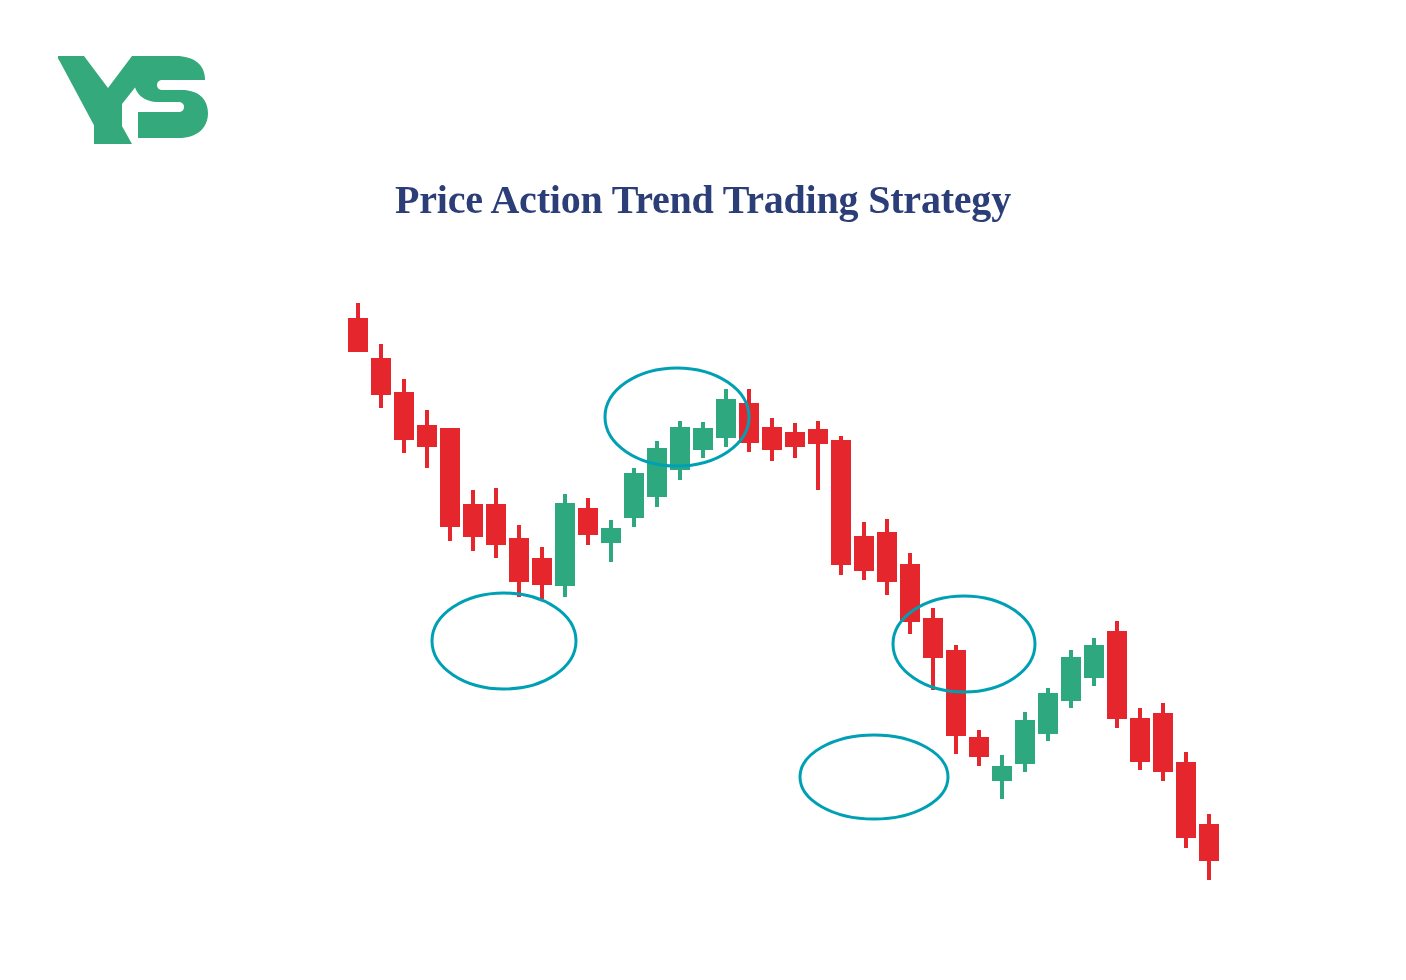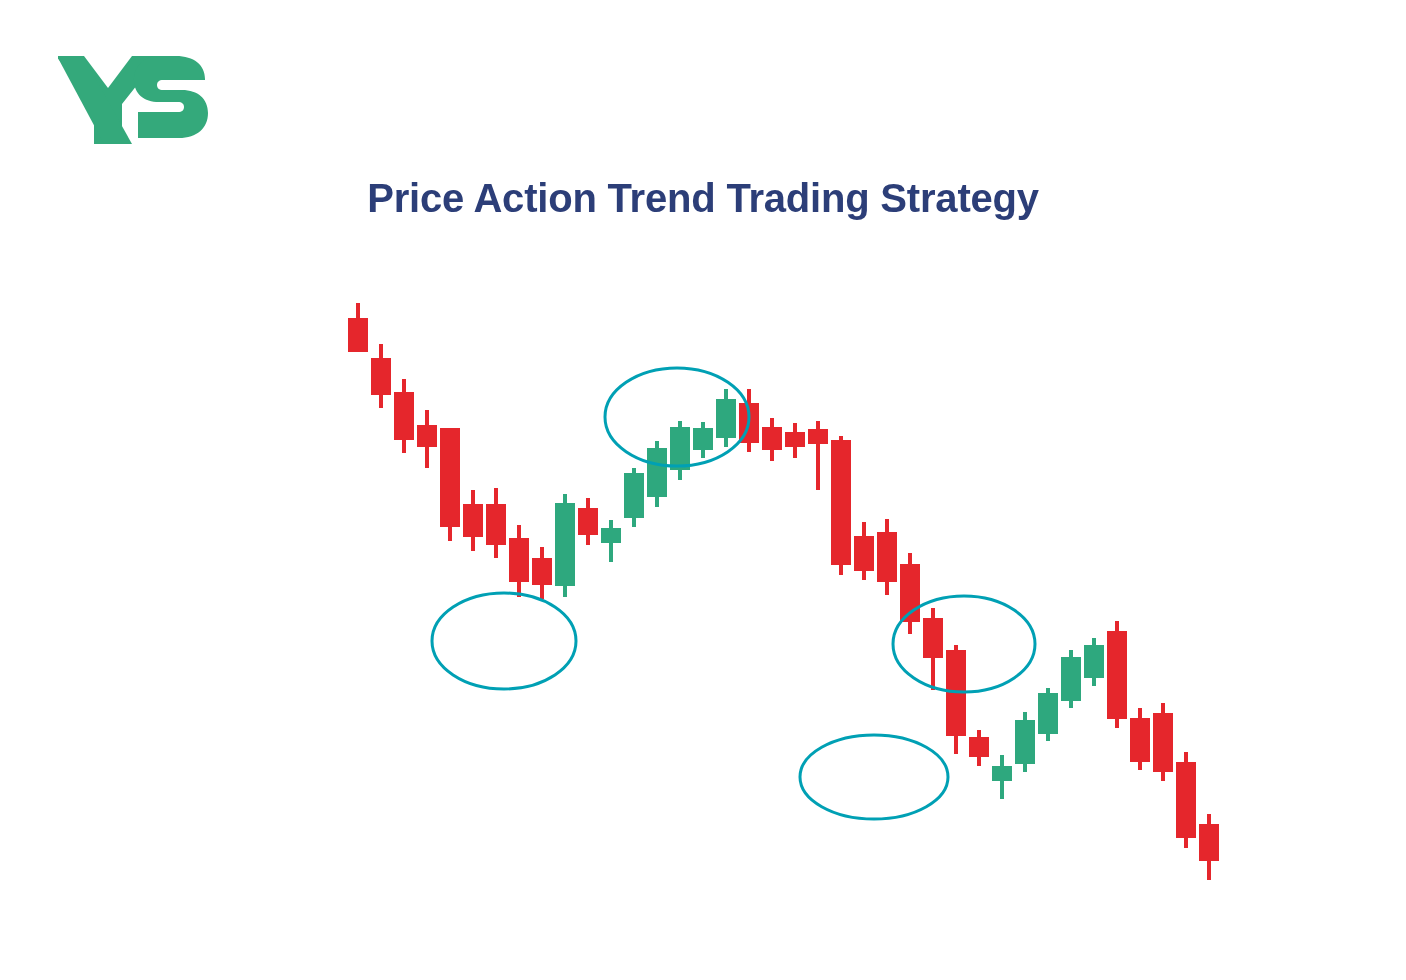--- a/index.html
+++ b/index.html
@@ -24,21 +24,21 @@
     top: 52px;
     width: 152px;
     height: 96px;
   }
   #page-title {
     position: absolute;
     left: 0;
     top: 176px;
     width: 1406px;
     text-align: center;
-    font-family: Liberation Sans, sans-serif;
+    font-family: Liberation Serif, serif;
     font-size: 40px;
     font-weight: bold;
     letter-spacing: -0.2px;
     color: #2c3e78;
     white-space: nowrap;
   }
   #chart-wrap {
     position: absolute;
     left: 0;
     top: 0;

